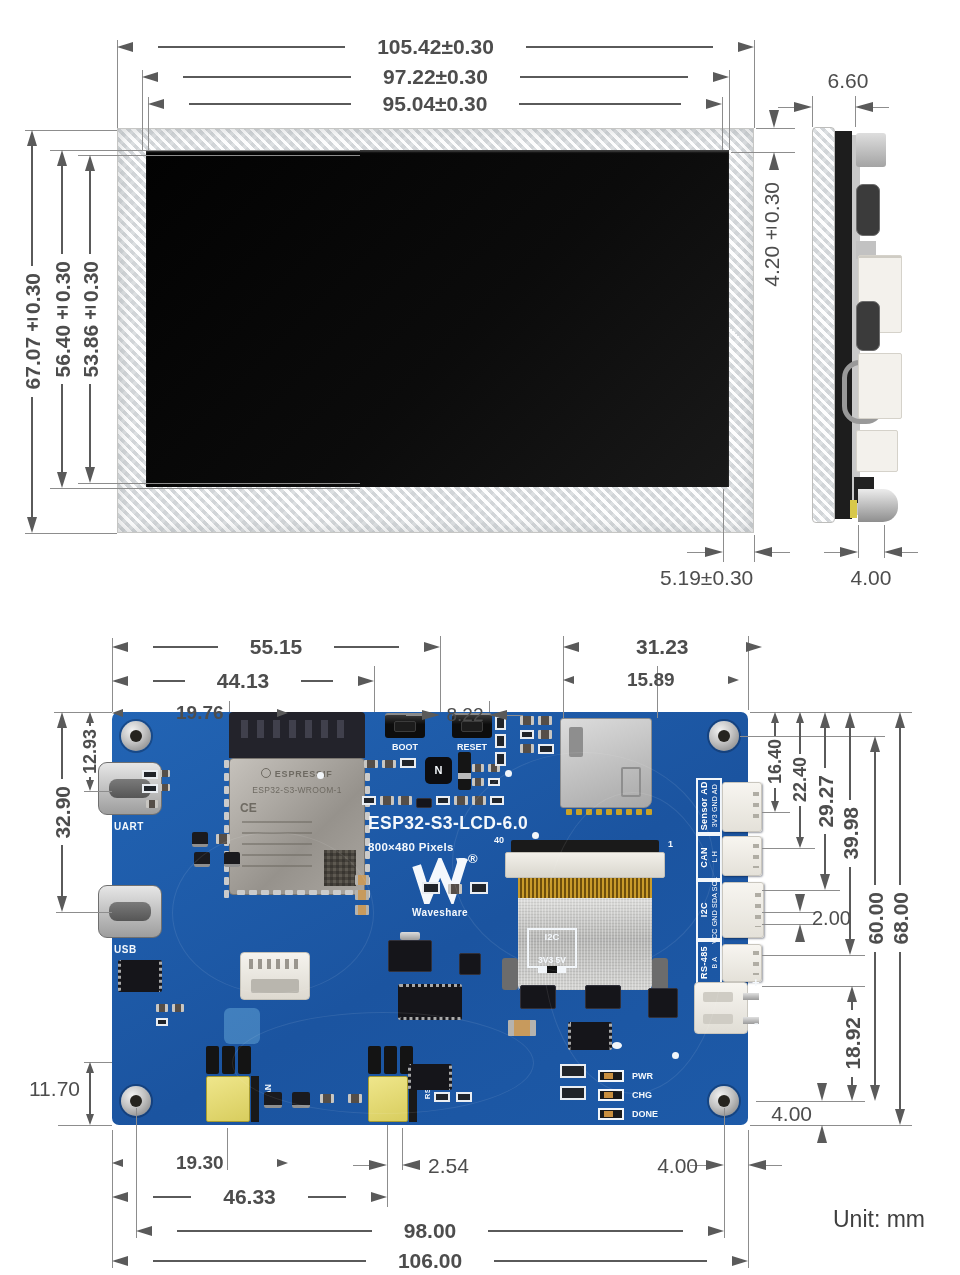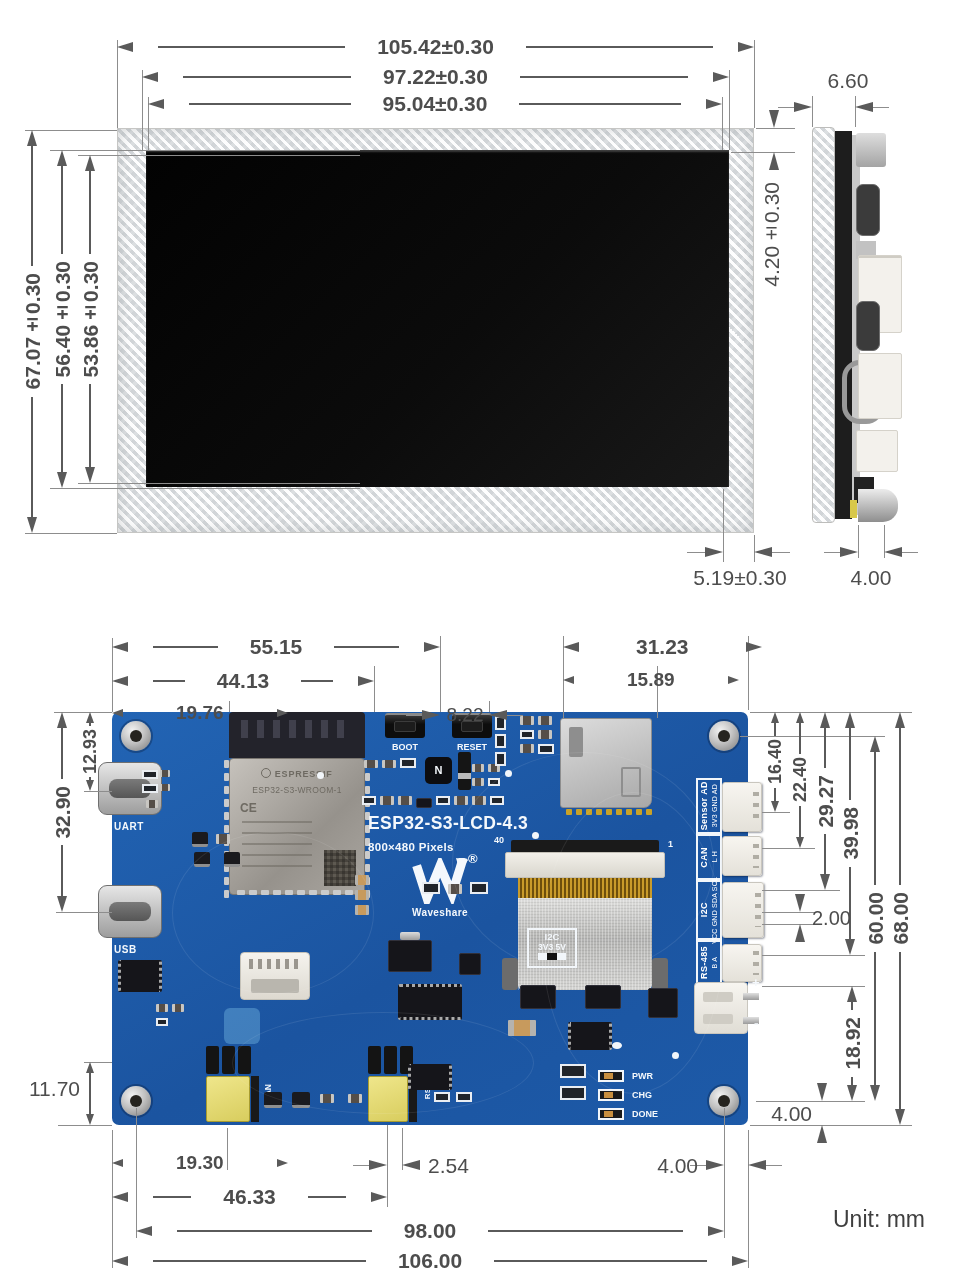--- a/index.html
+++ b/index.html
@@ -148,21 +148,21 @@
     <div style="position:absolute;left:448px;top:6px;width:92px;height:90px;background:linear-gradient(160deg,#dcdcdc,#a8a8a8);border:1px solid #8e8e8e;border-radius:3px 3px 8px 3px;box-sizing:border-box;">
       <div style="position:absolute;left:8px;top:8px;width:14px;height:30px;background:#8e8e8e;border-radius:2px;"></div>
       <div style="position:absolute;right:10px;bottom:10px;width:16px;height:26px;border:2px solid #8e8e8e;border-radius:2px;"></div>
     </div>
 
     <div style="position:absolute;left:313px;top:45px;width:27px;height:27px;background:#0d0d10;border-radius:5px;text-align:center;">
       <span class="silk" style="position:static;font-size:11px;font-weight:bold;line-height:27px;">N</span>
     </div>
     <div style="position:absolute;left:346px;top:40px;width:13px;height:38px;background:linear-gradient(180deg,#151515 0 55%,#bbb 55% 70%,#151515 70%);border-radius:2px;"></div>
 
-    <div class="silk" style="left:256px;top:103px;font-size:17.5px;font-weight:bold;letter-spacing:.4px;">ESP32-S3-LCD-4.3</div>
+    <div class="silk" style="left:256px;top:103px;font-size:17.5px;font-weight:bold;letter-spacing:.4px;">ESP32-S3-LCD-6.0</div>
     <div class="silk" style="left:256px;top:130px;font-size:11.5px;font-weight:bold;letter-spacing:.3px;">800×480 Pixels</div>
     <div style="position:absolute;left:300px;top:146px;width:56px;height:46px;">
       <svg width="56" height="46" viewBox="0 0 56 46">
         <polyline points="6,12 15,40 28,8 40,36 50,4" fill="none" stroke="#f4f8fc" stroke-width="9" stroke-linecap="square"></polyline>
         <polygon points="44,0 56,2 48,14" fill="#f4f8fc"></polygon>
       </svg>
     </div>
     <div class="silk" style="left:356px;top:140px;font-size:13px;font-weight:bold;">®</div>
     <div class="silk" style="left:270px;top:196px;width:116px;text-align:center;font-size:10px;font-weight:bold;letter-spacing:.4px;">Waveshare</div>
 
@@ -233,21 +233,21 @@
       <div style="position:absolute;left:0;top:0;width:13px;height:28px;background:#141414;border-radius:2px;"></div>
       <div style="position:absolute;left:16px;top:0;width:13px;height:28px;background:#141414;border-radius:2px;"></div>
       <div style="position:absolute;left:32px;top:0;width:13px;height:28px;background:#141414;border-radius:2px;"></div>
       <div style="position:absolute;left:0;top:30px;width:40px;height:46px;background:linear-gradient(160deg,#efe68b,#d8cd5e);border:1px solid #a99c2e;box-sizing:border-box;border-radius:2px;"></div>
       <div style="position:absolute;left:41px;top:30px;width:8px;height:46px;background:#191919;"></div>
     </div>
     <div class="silk vtx" style="left:312px;top:360px;font-size:8px;font-weight:bold;">RS-485</div>
 
     <div style="position:absolute;left:415px;top:216px;width:50px;height:40px;border:2px solid #f2f6fa;box-sizing:border-box;text-align:center;">
       <div class="silk" style="position:static;font-size:9.5px;font-weight:bold;margin-top:2px;">I2C</div>
-      <div class="silk" style="position:static;font-size:8.5px;font-weight:bold;margin-top:1px;">3V3 5V</div>
+      <div class="silk" style="position:static;font-size:8.5px;font-weight:bold;margin-top:14px;">3V3 5V</div>
       <div style="margin:2px auto 0;width:28px;height:7px;background:linear-gradient(90deg,#f2f6fa 0 9px,#111 9px 19px,#f2f6fa 19px);"></div>
     </div>
 
     <div style="position:absolute;left:128px;top:240px;width:70px;height:48px;background:linear-gradient(180deg,#f5f3ee,#ddd9d0);border:1px solid #c4c1b8;border-radius:4px;box-sizing:border-box;">
       <div style="position:absolute;left:8px;top:6px;right:8px;height:10px;background:repeating-linear-gradient(90deg,#9a968e 0 4px,transparent 4px 9px);"></div>
       <div style="position:absolute;left:10px;bottom:6px;right:10px;height:14px;background:#b9b6ae;border-radius:2px;"></div>
     </div>
 
     <div id="smd-layer" style="position:absolute;inset:0;">
         <div style="position: absolute; left: 252px; top: 48px; width: 14px; height: 8px; background: linear-gradient(90deg, rgb(200, 198, 194) 22%, rgb(85, 78, 72) 22%, rgb(85, 78, 72) 78%, rgb(200, 198, 194) 78%); border-radius: 1px;"></div>
@@ -441,21 +441,21 @@
     <div class="vdim" style="left:77px;top:155px;height:328px;width:26px;">
         <i class="ar u"></i>
         <i class="vseg"></i>
         <b class="vlbl">53.86±0.30</b>
         <i class="vseg"></i>
         <i class="ar d"></i>
       </div>
 
     <i class="tri r" style="left:705px;top:547px;"></i>
     <i class="tri l" style="left:754px;top:547px;"></i>
-    <div class="dlabel" style="left:660px;top:567px;width:160px;text-align:center;">5.19±0.30</div>
+    <div class="dlabel" style="left:660px;top:567px;width:160px;">5.19±0.30</div>
 
     <i class="tri dn" style="left:769px;top:110px;"></i>
     <i class="tri up" style="left:769px;top:152px;"></i>
     <div class="vlabel" style="left:761px;top:182px;">4.20±0.30</div>
 
     <div class="dlabel" style="left:806px;top:70px;width:84px;text-align:center;">6.60</div>
     <i class="tri r" style="left:794px;top:102px;"></i>
     <i class="tri l" style="left:855px;top:102px;"></i>
 
     <i class="tri r" style="left:840px;top:547px;"></i>

